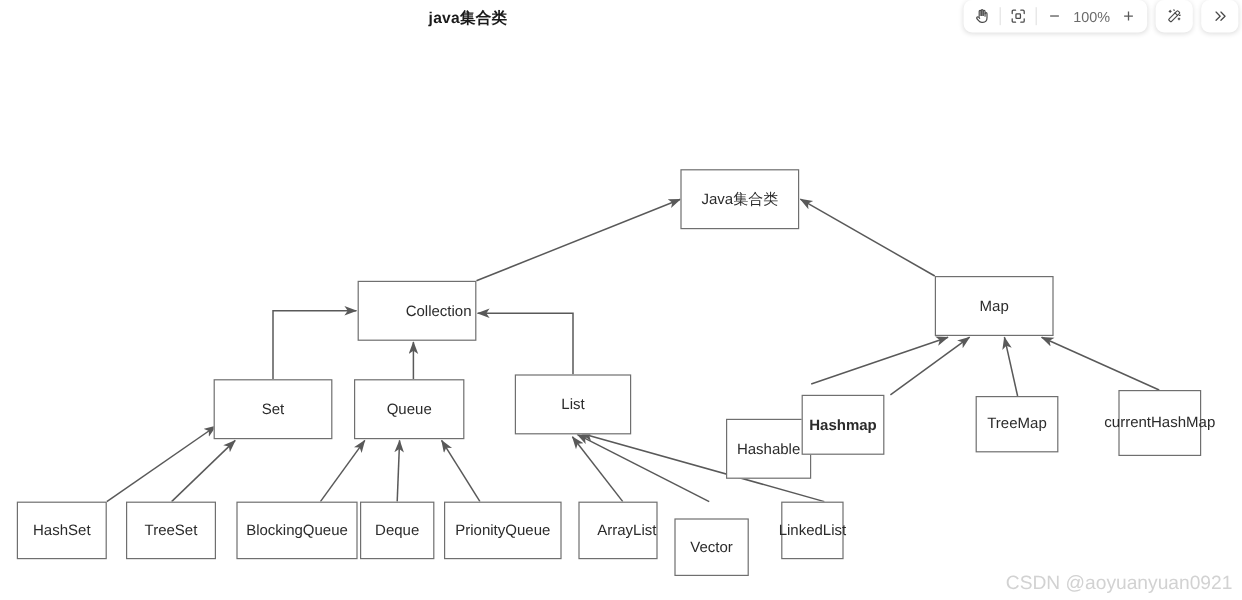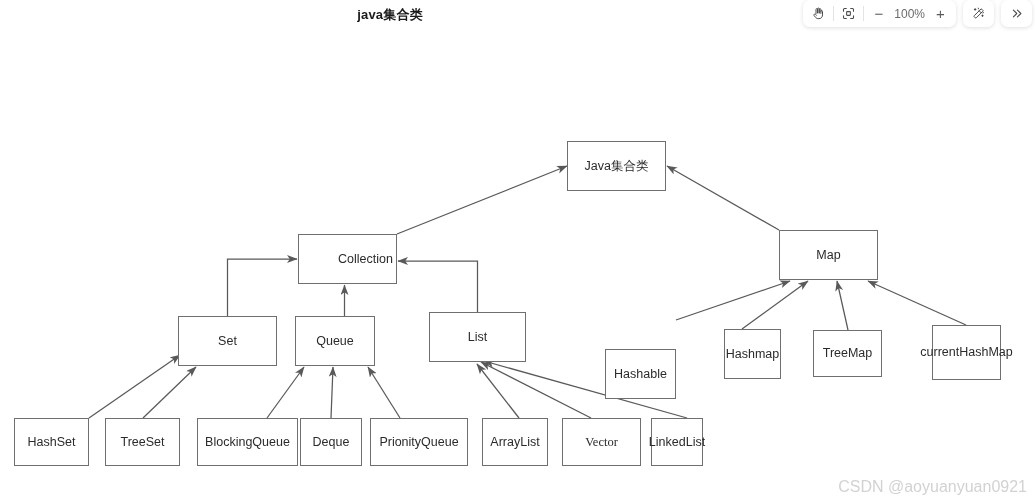--- a/index.html
+++ b/index.html
@@ -115,30 +115,30 @@
       </div>
       <div class="node" style="left: 298px; top: 234px; width: 99px; height: 50px; padding-left: 36px;">
         <span>Collection</span>
       </div>
       <div class="node" style="left: 779px; top: 230px; width: 99px; height: 50px;">
         <span>Map</span>
       </div>
       <div class="node" style="left: 178px; top: 316px; width: 99px; height: 50px;">
         <span>Set</span>
       </div>
-      <div class="node" style="left: 295px; top: 316px; width: 80px; height: 50px;">
+      <div class="node" style="left: 295px; top: 316px; width: 92px; height: 50px;">
         <span>Queue</span>
       </div>
       <div class="node" style="left: 429px; top: 312px; width: 97px; height: 50px;">
         <span>List</span>
       </div>
       <div class="node" style="left: 605px; top: 320px; width: 71px; height: 50px; margin-top: 29px;">
         <span>Hashable</span>
       </div>
-      <div class="node" style="left: 724px; top: 329px; width: 57px; height: 50px;">
+      <div class="node" style="left: 668px; top: 329px; width: 69px; height: 50px; font-weight: bold;">
         <span>Hashmap</span>
       </div>
       <div class="node" style="left: 813px; top: 330px; width: 69px; height: 47px;">
         <span>TreeMap</span>
       </div>
       <div class="node two-line" style="left: 932px; top: 325px; width: 69px; height: 55px;">
         <span>currentHash</span>
         <span>Map</span>
       </div>
       <div class="node" style="left: 14px; top: 418px; width: 75px; height: 48px;">
@@ -149,24 +149,24 @@
       </div>
       <div class="node" style="left: 197px; top: 418px; width: 101px; height: 48px;">
         <span>BlockingQueue</span>
       </div>
       <div class="node" style="left: 300px; top: 418px; width: 62px; height: 48px;">
         <span>Deque</span>
       </div>
       <div class="node" style="left: 370px; top: 418px; width: 98px; height: 48px;">
         <span>PrionityQueue</span>
       </div>
-      <div class="node" style="left: 482px; top: 418px; width: 66px; height: 48px;">
+      <div class="node" style="left: 482px; top: 418px; width: 66px; height: 48px; justify-content: flex-end;">
         <span>ArrayList</span>
       </div>
-      <div class="node" style="left: 562px; top: 418px; width: 79px; height: 48px; font-family: Liberation Serif, serif;">
+      <div class="node" style="left: 562px; top: 432px; width: 62px; height: 48px;">
         <span>Vector</span>
       </div>
       <div class="node" style="left: 651px; top: 418px; width: 52px; height: 48px;">
         <span>LinkedList</span>
       </div>
     </div>
 
   <div class="watermark">CSDN @aoyuanyuan0921</div>
 </div>
 

